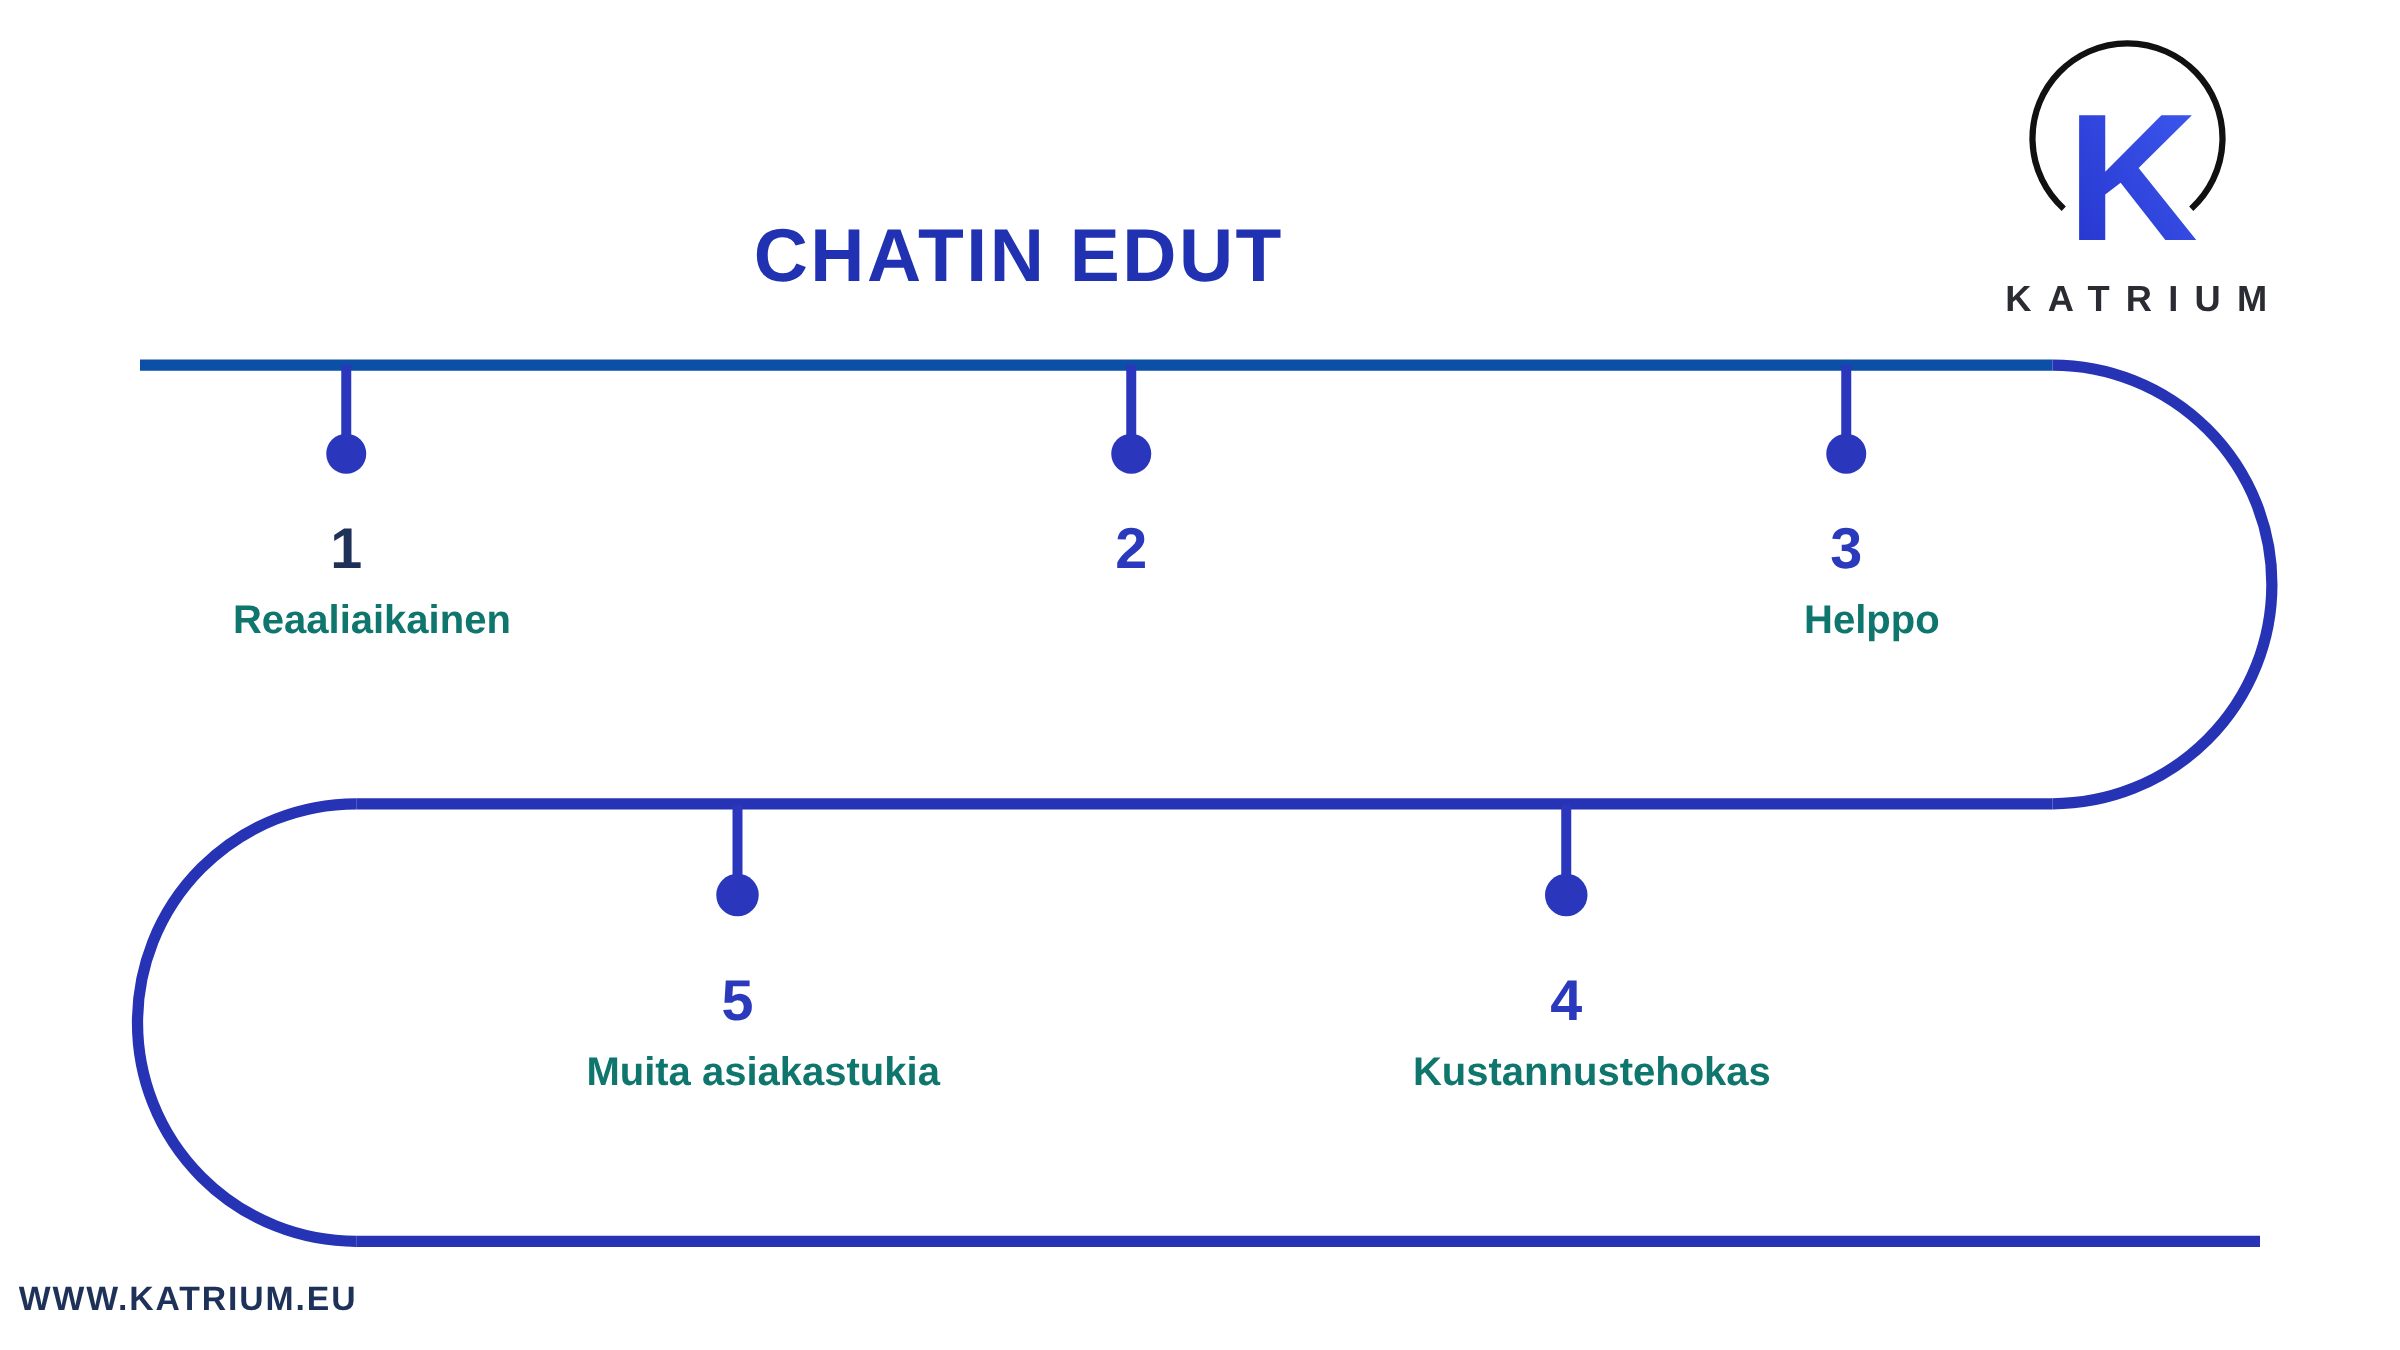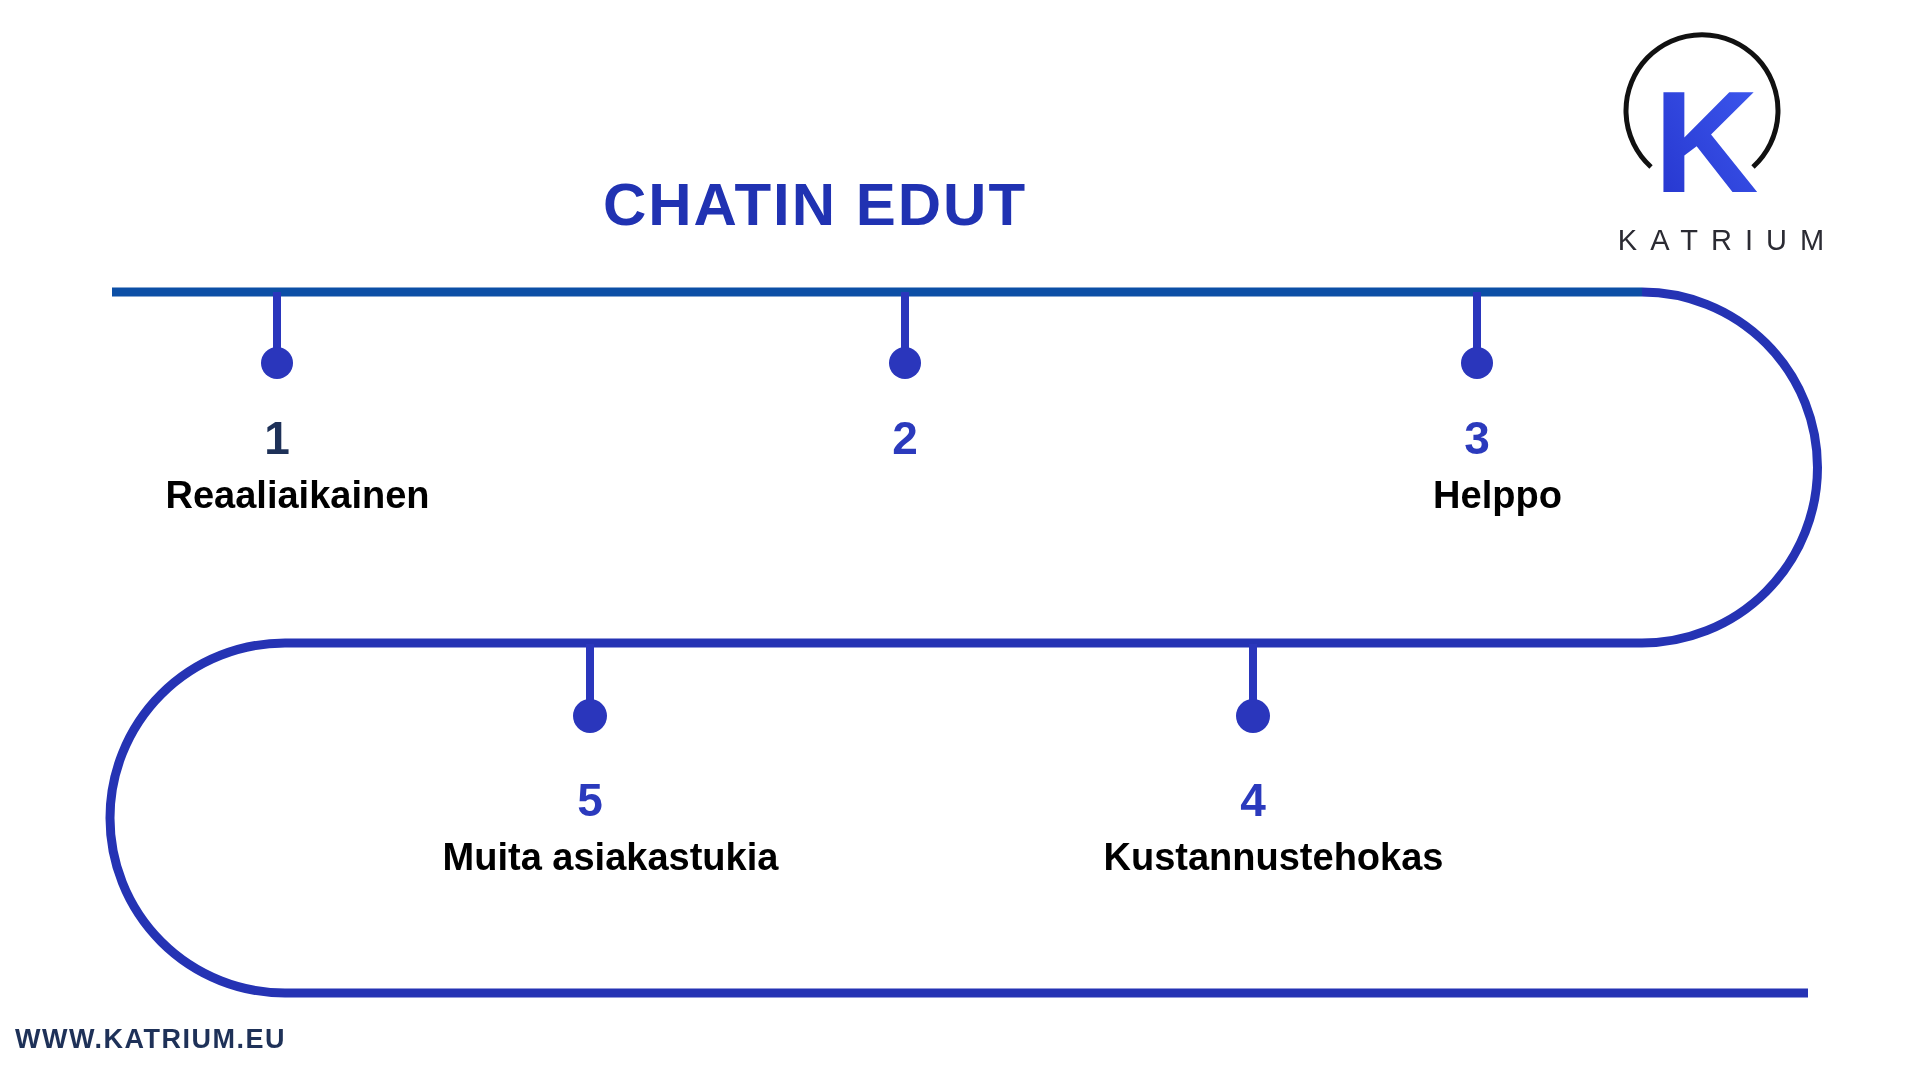--- a/index.html
+++ b/index.html
@@ -9,27 +9,27 @@
 
   .title{position:absolute;left:815px;top:130px;transform:translateX(-50%);
          font-size:60px;font-weight:800;letter-spacing:2px;color:#2032b2;
          white-space:nowrap;}
 
   .track-svg{position:absolute;left:0;top:0;width:1920px;height:1080px;}
 
   .item{position:absolute;transform:translateX(-50%);text-align:center;white-space:nowrap;}
   .num{font-size:46px;font-weight:700;color:#2b3abd;line-height:56px;}
   .num.navy{color:#1e3158;}
-  .label{font-size:38px;font-weight:700;color:#000000;line-height:58px;margin-left:41px;}
+  .label{font-size:32px;font-weight:700;color:#0f766e;line-height:58px;margin-left:41px;}
   .label span{display:block;text-align:center;}
 
   .logo{position:absolute;left:1555px;top:28px;width:300px;height:215px;}
   .logo svg{position:absolute;left:0;top:0;}
-  .brand-text{position:absolute;left:166px;top:196px;transform:translateX(-50%);
-              font-size:29px;font-weight:400;letter-spacing:13px;color:#2b2b33;
+  .brand-text{position:absolute;left:154px;top:196px;transform:translateX(-50%);
+              font-size:29px;font-weight:700;letter-spacing:13px;color:#2b2b33;
               text-indent:13px;white-space:nowrap;}
 
   .footer{position:absolute;left:15px;top:1024px;font-size:27px;font-weight:700;
           letter-spacing:1.5px;color:#1e3158;white-space:nowrap;text-align:center;}
 </style>
 </head>
 <body>
 
 <div class="stage">
 

